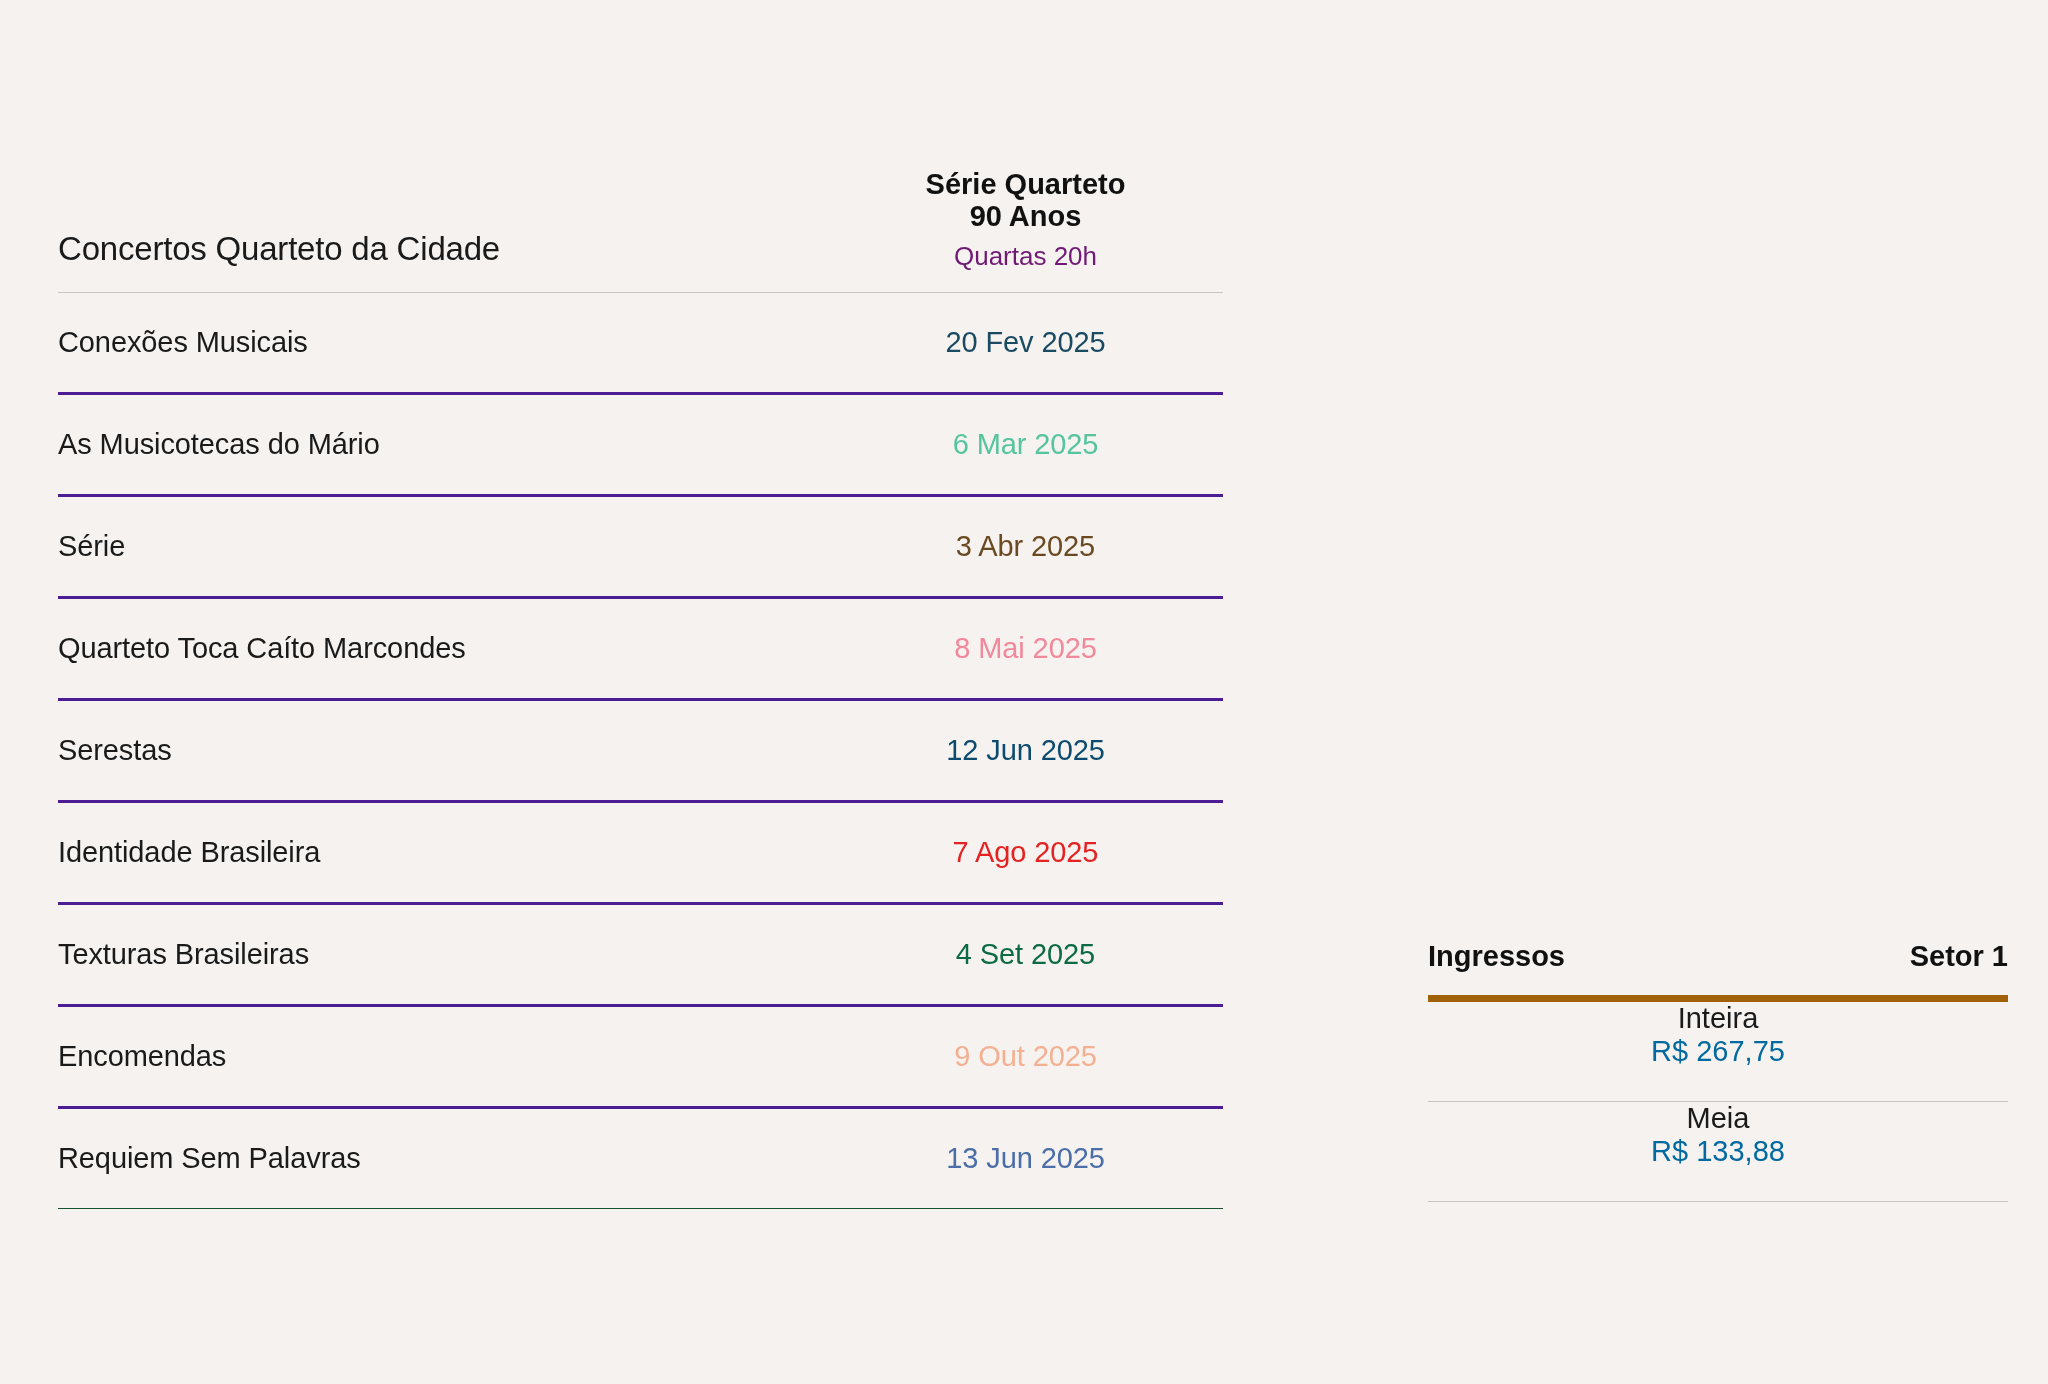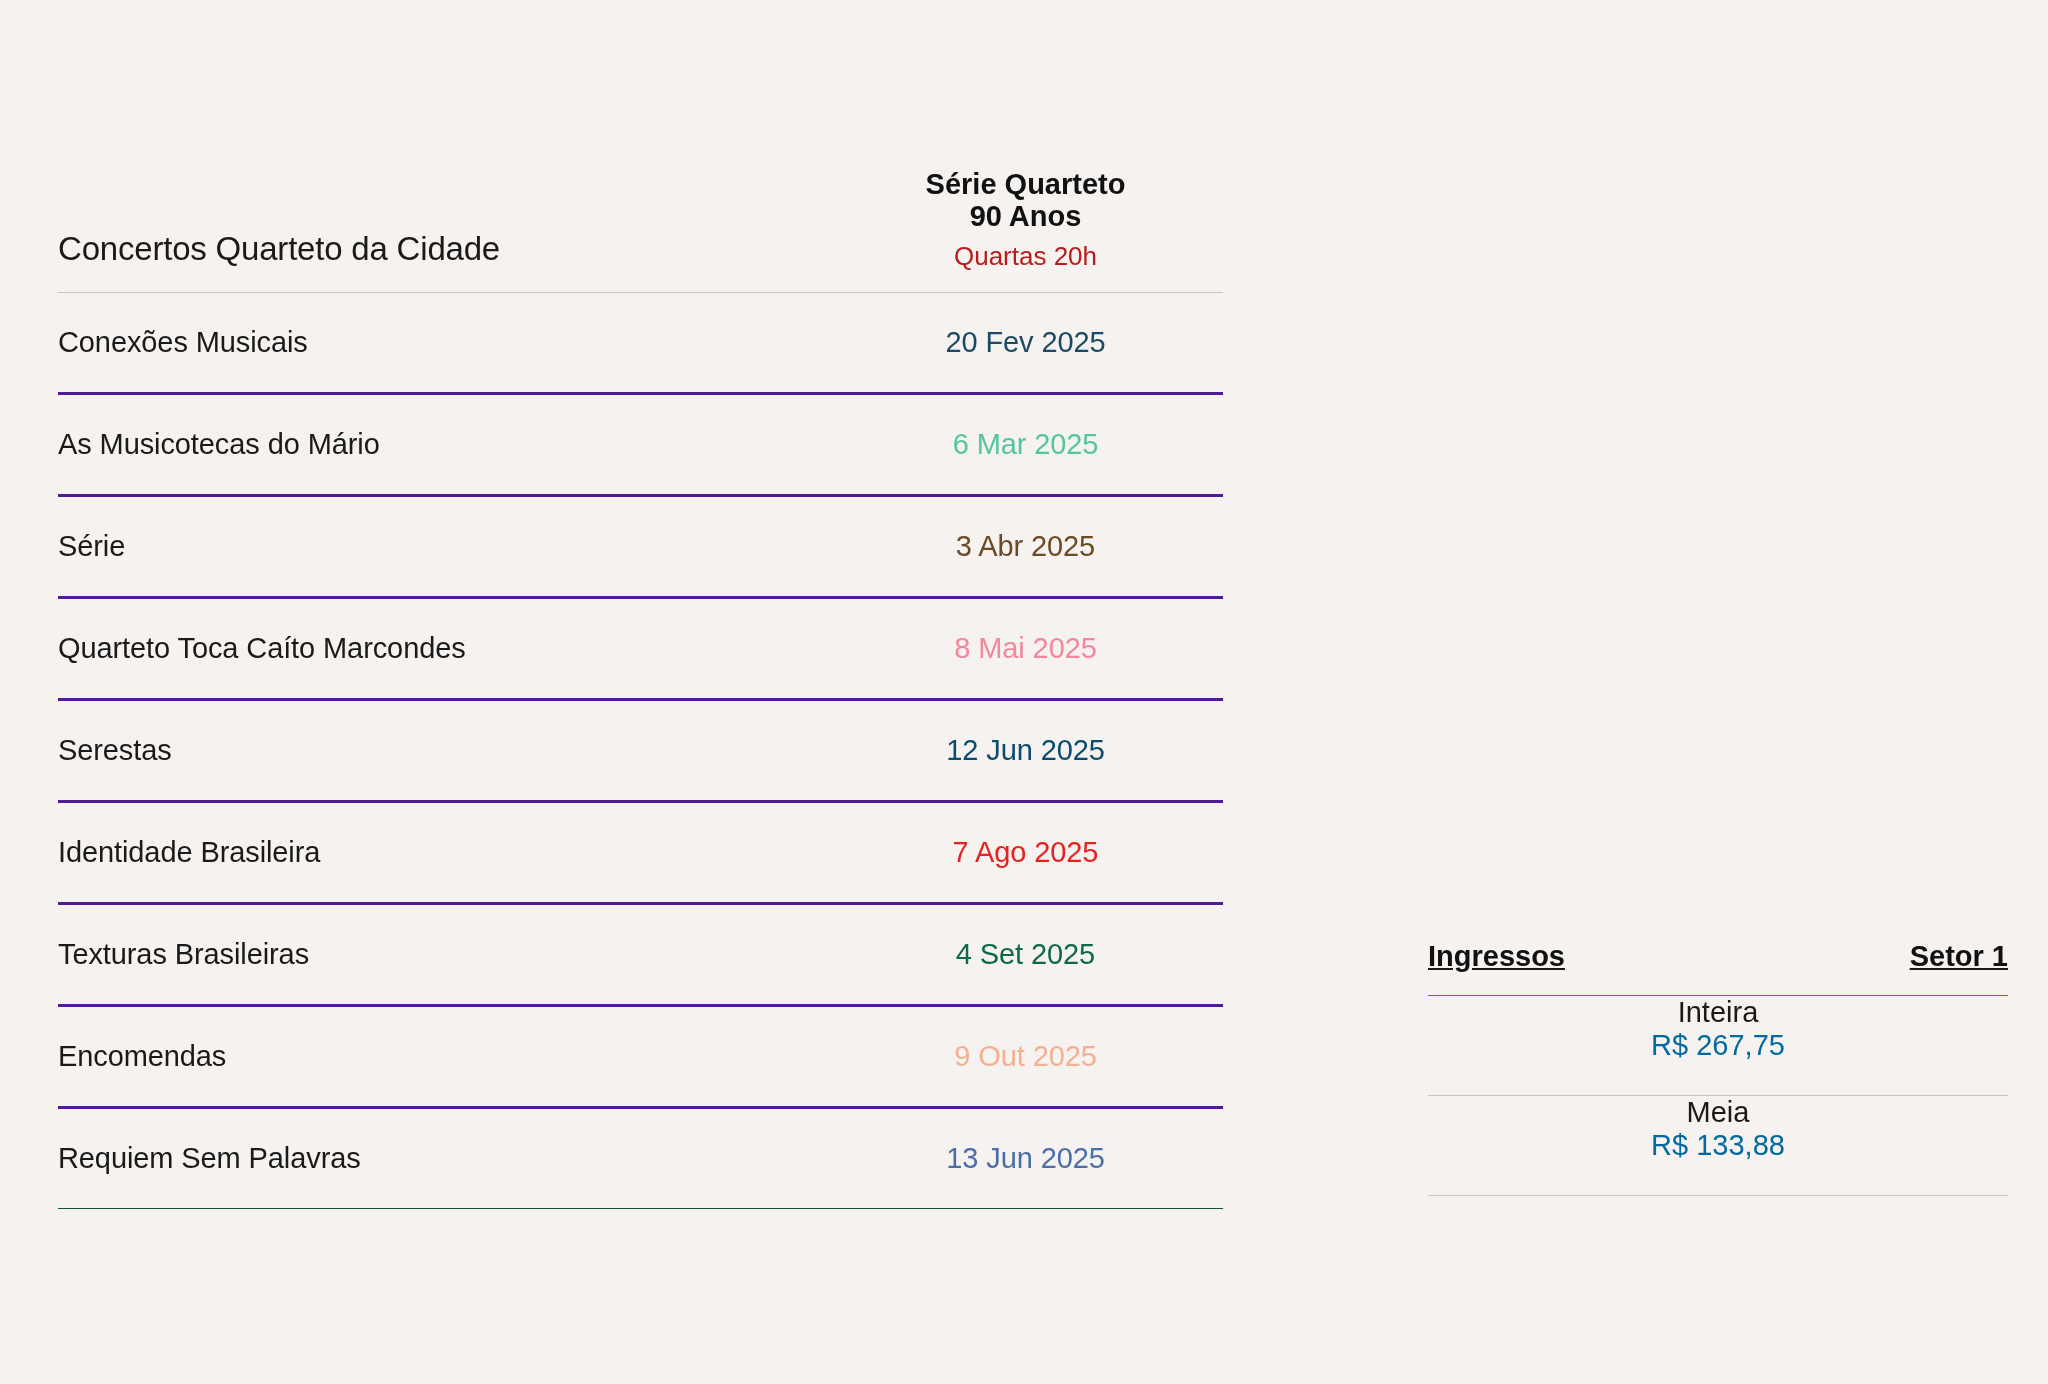--- a/index.html
+++ b/index.html
@@ -43,21 +43,21 @@
   }
   .series-name {
     font-size: 29px;
     font-weight: bold;
     line-height: 1.12;
     color: #111;
   }
   .series-sub {
     font-size: 26px;
     font-weight: normal;
-    color: #b91c1c;
+    color: #701a75;
     margin-top: 8px;
   }
 
   .crow {
     display: flex;
     align-items: center;
     height: 99px;
     border-bottom: 3px solid #4c1d95;
   }
   .crow:last-child { border-bottom: 1px solid #14532d; }
@@ -78,22 +78,21 @@
   .tickets {
     position: absolute;
     left: 1428px;
     top: 940px;
     width: 580px;
   }
   .tickets-head {
     display: flex;
     align-items: flex-end;
     padding-bottom: 22px;
-    border-bottom: 1px solid #a16207;
-    text-decoration: underline;
+    border-bottom: 7px solid #a16207;
   }
   .tickets-head .th {
     font-size: 29px;
     font-weight: bold;
     color: #111;
   }
   .th-left { flex: 1; text-align: left; }
   .th-right { flex: 0 0 240px; text-align: right; }
 
   .trow {

